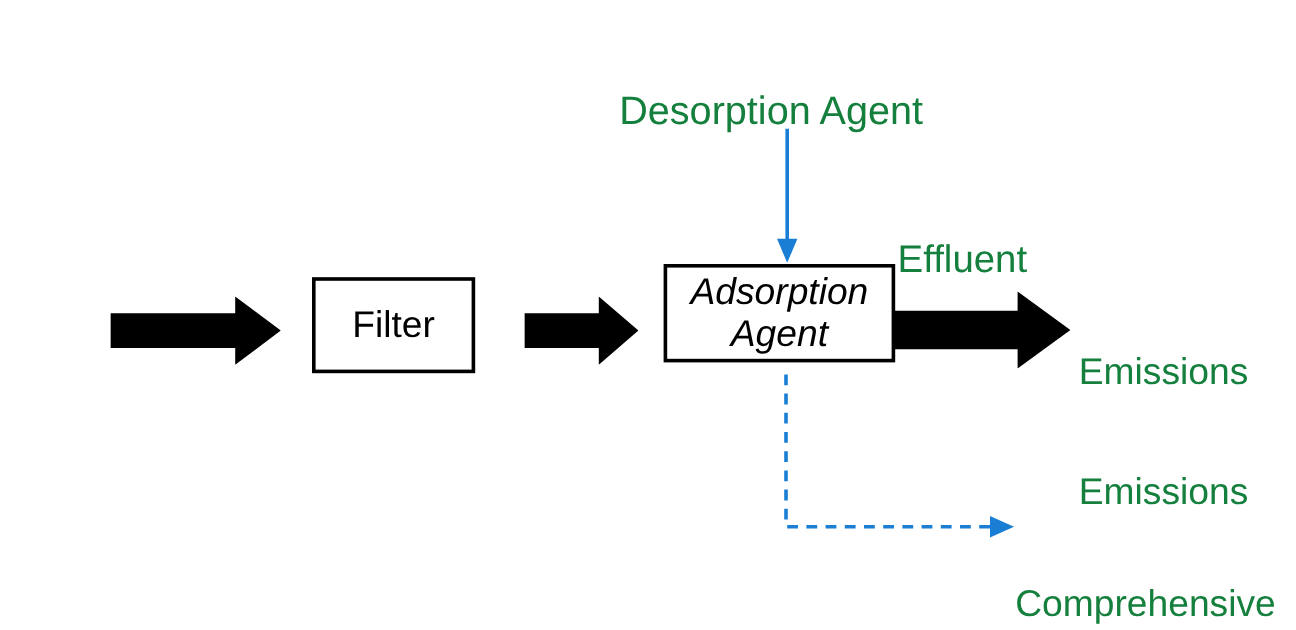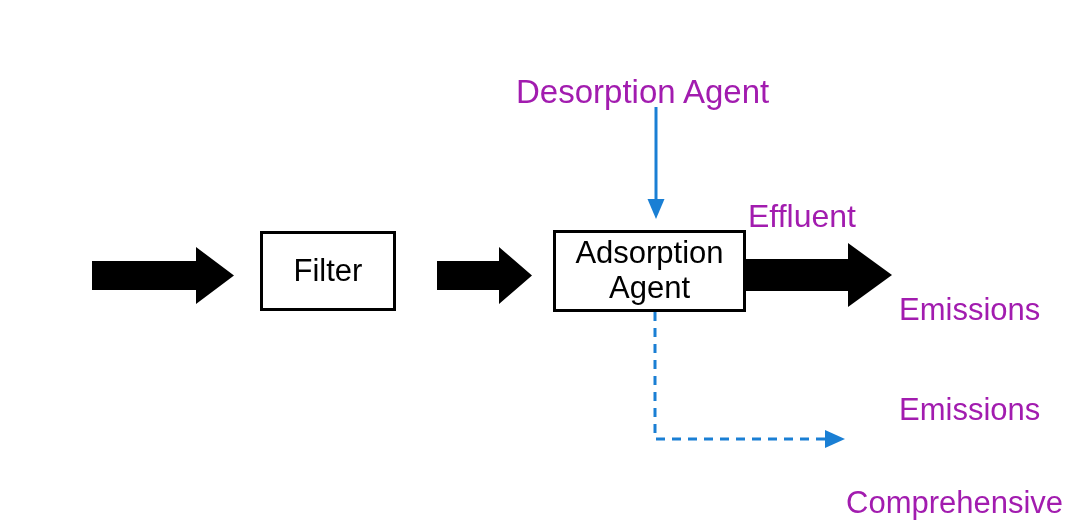--- a/index.html
+++ b/index.html
@@ -12,21 +12,21 @@
     width: 1080px;
     height: 525px;
     background: #ffffff;
     font-family: "Liberation Sans", sans-serif;
     color: #000000;
     overflow: hidden;
   }
   .label {
     position: absolute;
     font-family: "Liberation Sans", sans-serif;
-    color: #a21caf;
+    color: #15803d;
     white-space: pre;
     line-height: 1.08;
   }
   .node-box {
     position: absolute;
     box-sizing: border-box;
     background: #ffffff;
     border: 3px solid #000000;
     display: flex;
     align-items: center;
@@ -45,22 +45,23 @@
   #label-standard-emissions { left: 899px; top: 226px; font-size: 31px; }
   #label-desorption-agent   { left: 516px; top: 74px;  font-size: 33px; }
   #label-desorption-fluid   { left: 526px; top: 446px; font-size: 32px; }
   #label-comprehensive-processing { left: 846px; top: 419px; font-size: 31px; }
 
   #node-filter {
     left: 260px; top: 231px; width: 136px; height: 80px;
     font-size: 31px;
   }
   #node-adsorption-tower {
-    left: 553px; top: 230px; width: 193px; height: 82px;
+    left: 553px; top: 220px; width: 193px; height: 82px;
     font-size: 31px;
+    font-style: italic;
   }
 
   #arrow-wastewater-to-filter { left: 92px;  top: 247px; }
   #arrow-filter-to-tower      { left: 437px; top: 247px; }
   #arrow-tower-to-emissions   { left: 744px; top: 243px; }
 
   #arrow-desorption-agent-in  { left: 645px; top: 107px; }
   #path-desorption-fluid-out  { left: 645px; top: 310px; }
 </style>
 </head>

